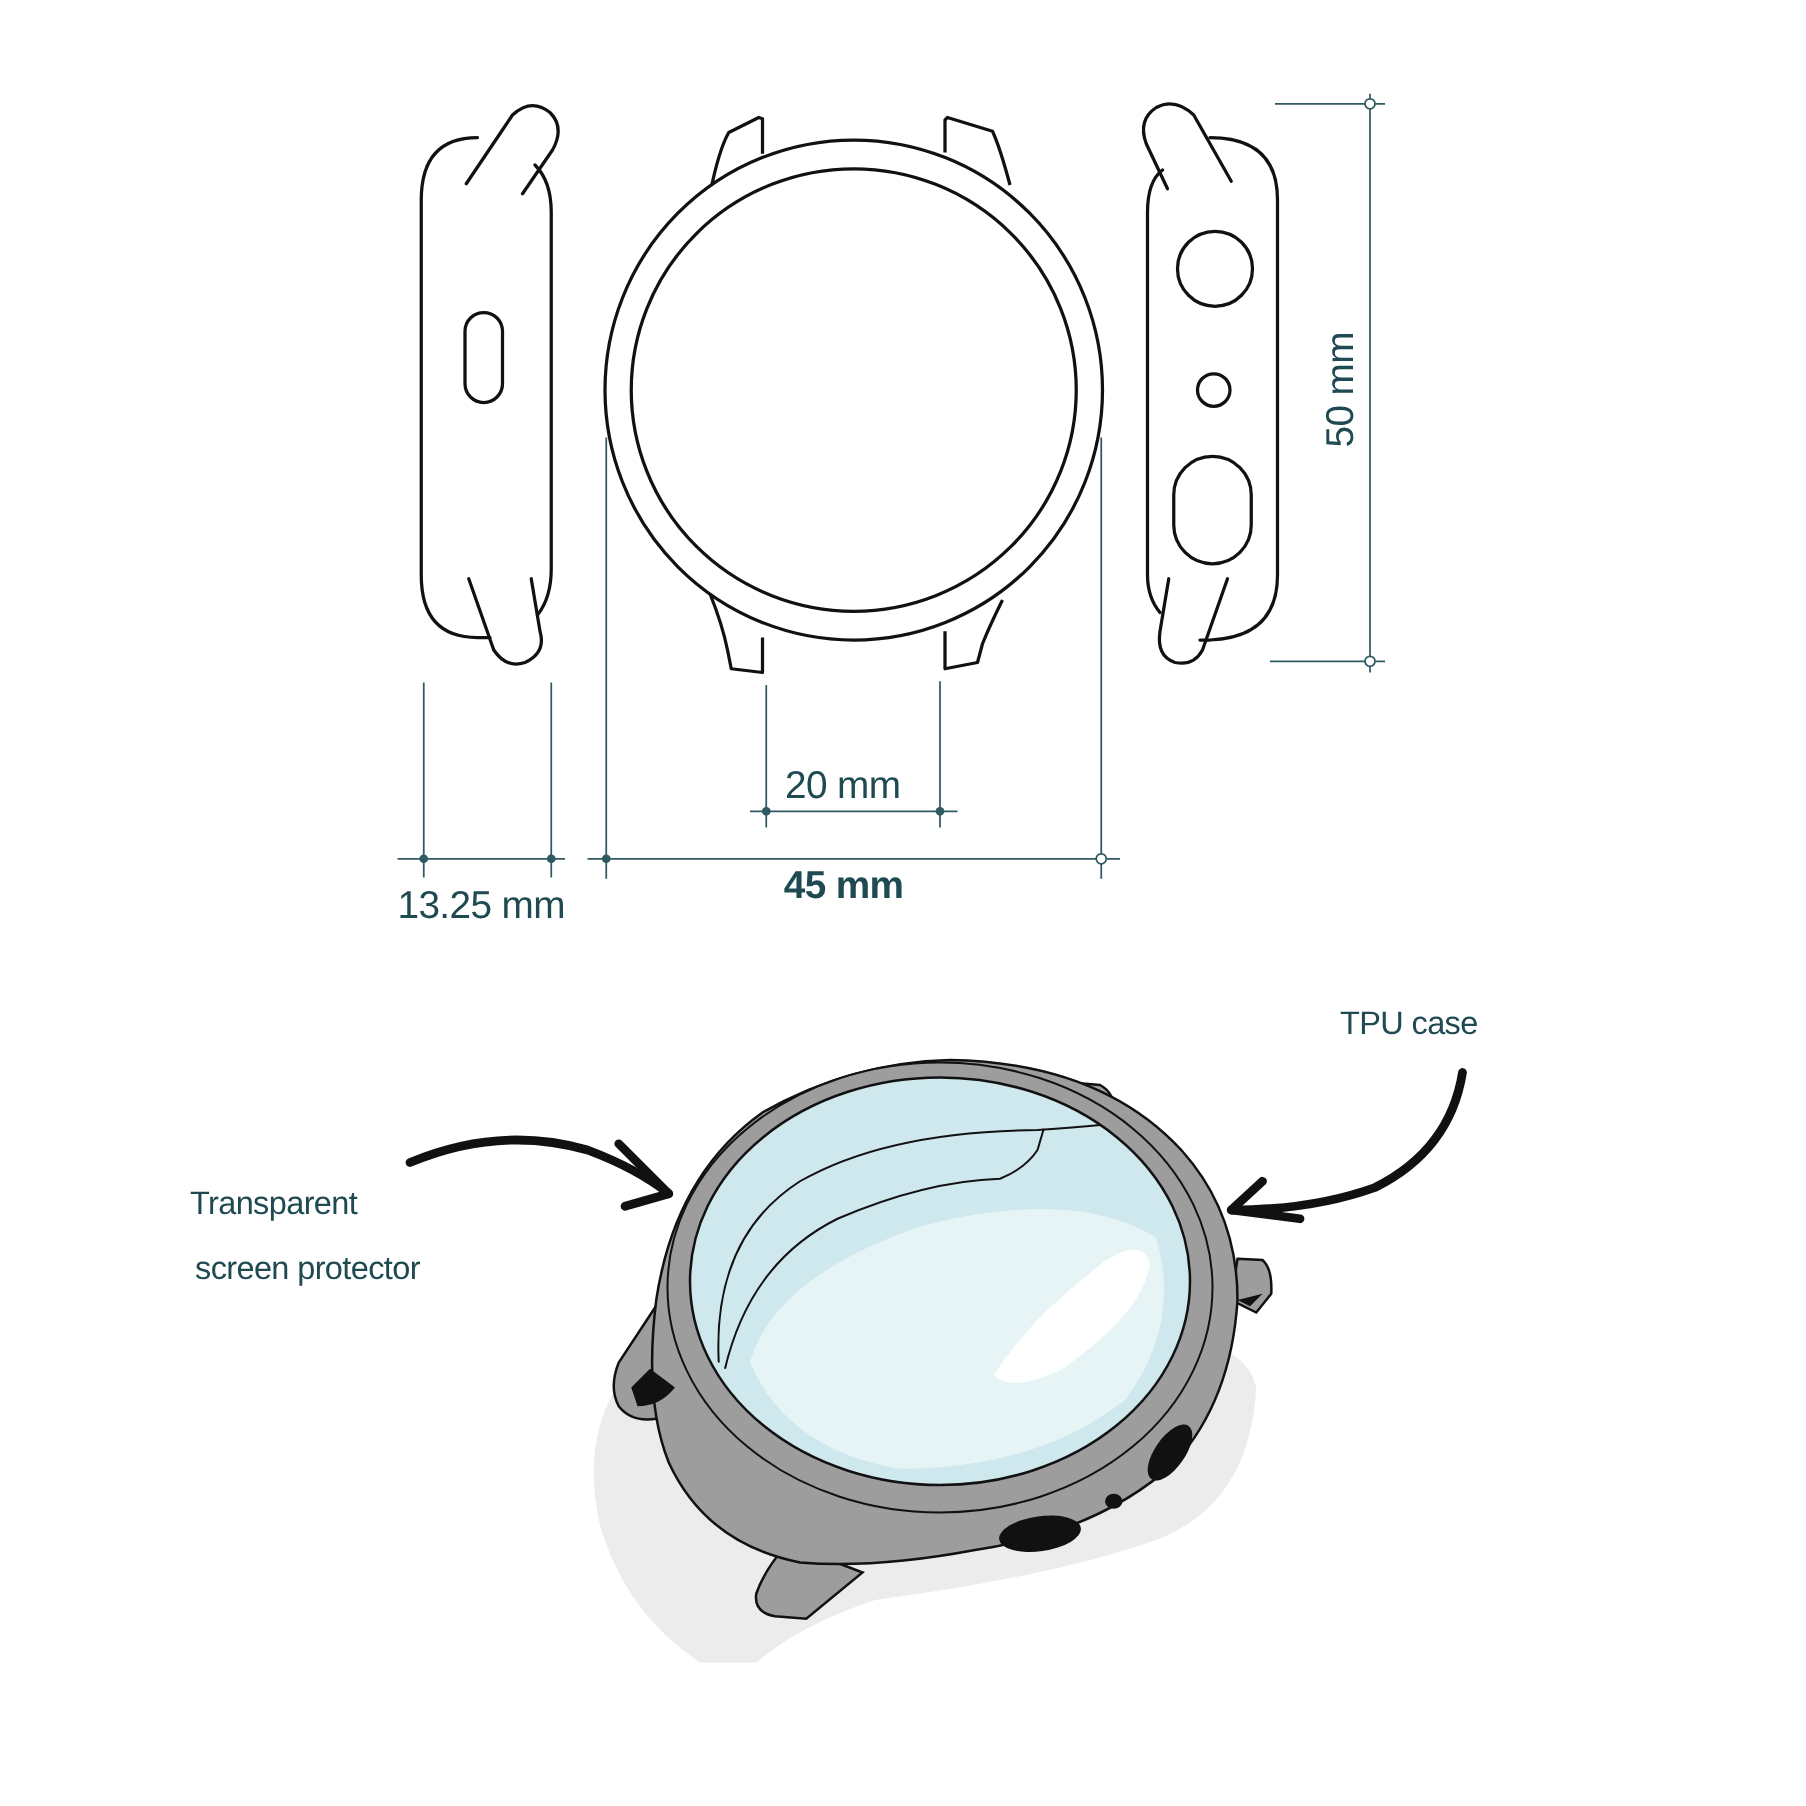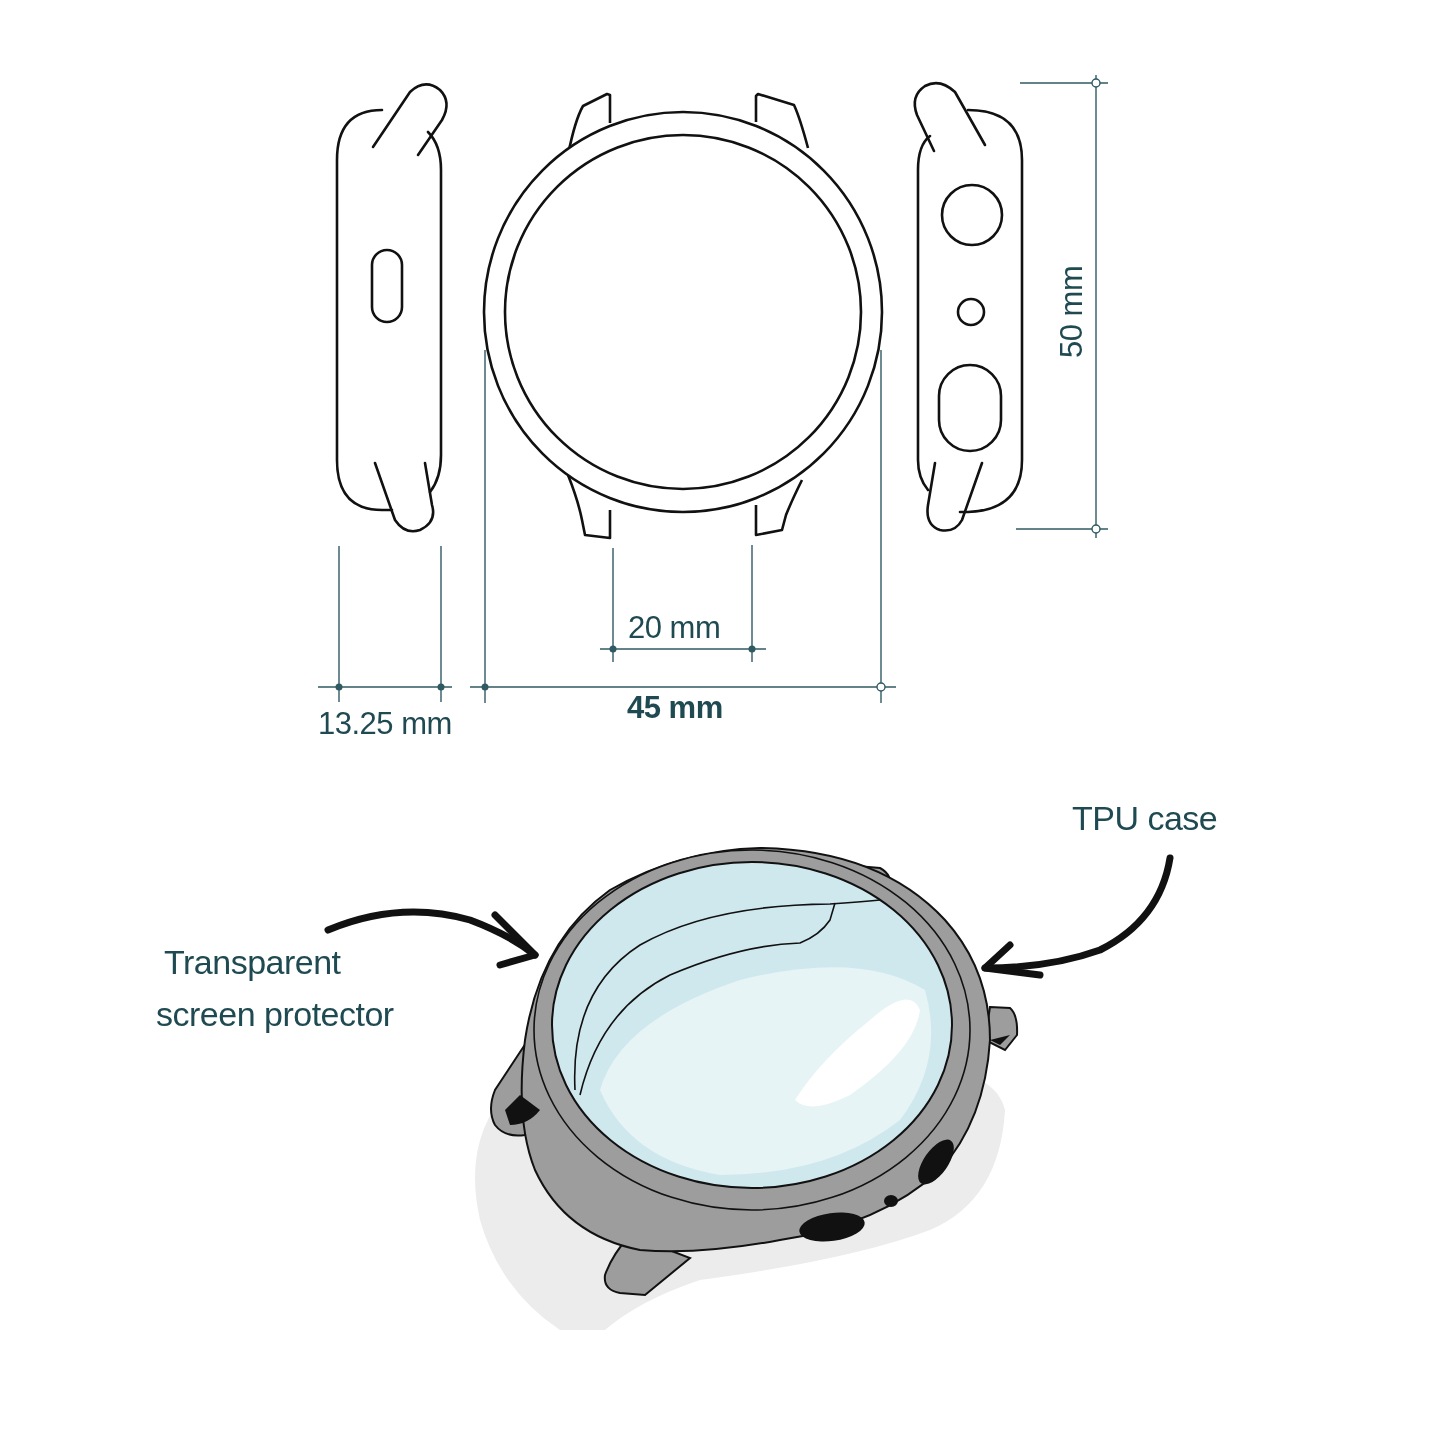--- a/index.html
+++ b/index.html
@@ -1,21 +1,21 @@
 <!DOCTYPE html>
 <html><head>
   <meta charset="utf-8">
   <style>
     html, body { margin: 0; padding: 0; background: #ffffff; }
     body { width: 1445px; height: 1445px; position: relative; overflow: hidden;
            font-family: "Liberation Sans", sans-serif; }
     #stage { position: absolute; left: 0; top: 0; width: 1445px; height: 1445px; }
     .dim-label { position: absolute; color: #1f4a52; font-size: 31px; line-height: 1;
                  white-space: nowrap; letter-spacing: -0.5px; }
-    .callout { position: absolute; color: #1f4a52; font-size: 34px; line-height: 49px;
+    .callout { position: absolute; color: #1f4a52; font-size: 26px; line-height: 49px;
                white-space: nowrap; letter-spacing: -0.5px; }
     .vertical { transform-origin: left top; transform: rotate(-90deg); }
   </style>
 </head>
 <body>
 
 <div id="stage">
 
   <svg width="1445" height="1445" viewBox="0 0 1445 1445" xmlns="http://www.w3.org/2000/svg">
 
@@ -120,15 +120,15 @@
   </svg>
 
   
   <div class="dim-label" style="left:318px; top:708px;text-align:center;">13.25 mm</div>
   <div class="dim-label" style="left:627px; top:692px;font-weight:bold;">45 mm</div>
   <div class="dim-label" style="left:628px; top:612px;">20 mm</div>
   <div class="dim-label vertical" style="left:1056px; top:358px;">50 mm</div>
 
   
   <div class="callout" style="left:1072px; top:794px;">TPU case</div>
-  <div class="callout" style="left:164px; top:938px;">Transparent</div>
+  <div class="callout" style="left:152px; top:938px;">Transparent</div>
   <div class="callout" style="left:156px; top:990px;">screen protector</div>
 </div>
 
 </body></html>

